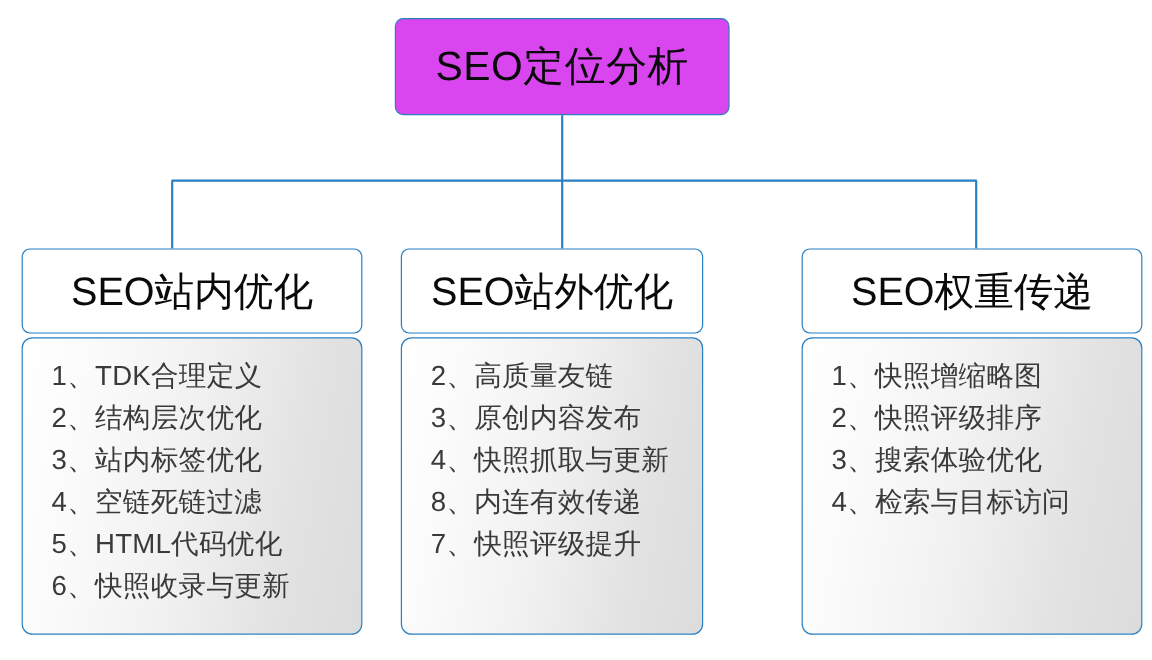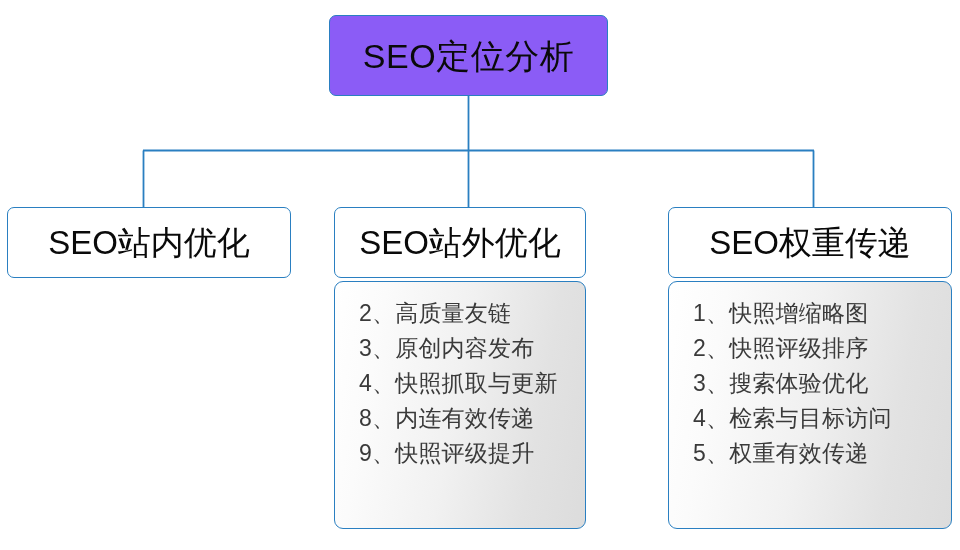--- a/index.html
+++ b/index.html
@@ -30,41 +30,41 @@
   
   .root-box {
     position: absolute;
     left: 329px;
     top: 15px;
     width: 279px;
     height: 81px;
     box-sizing: border-box;
     border: 1.6px solid #2a7fc1;
     border-radius: 7px;
-    background: #8b5cf6;
+    background: #d946ef;
     display: flex;
     align-items: center;
     justify-content: center;
     z-index: 3;
   }
   .root-title {
     font-size: 34px;
     color: #0a0a0a;
     letter-spacing: 0.5px;
     line-height: 1;
     white-space: nowrap;
   }
 
   
   .column {
     position: absolute;
     top: 207px;
     z-index: 3;
   }
-  .col-0 { left: 7px;   width: 284px; }
+  .col-0 { left: 18px;   width: 284px; }
   .col-1 { left: 334px; width: 252px; }
   .col-2 { left: 668px; width: 284px; border-radius: 32px; }
 
   .col-header {
     box-sizing: border-box;
     width: 100%;
     height: 71px;
     border: 1.6px solid #2a7fc1;
     border-radius: 7px;
     background: #ffffff;
@@ -133,45 +133,54 @@
   </svg>
 
   <div class="root-box">
     <span class="root-title">SEO定位分析</span>
   </div>
 
   <div class="column col-0">
     <div class="col-header">
       <span class="col-header-title">SEO站内优化</span>
     </div>
+    <div class="col-body">
+      <ul class="col-list">
+        <li><span class="li-text">1、TDK合理定义</span></li>
+        <li><span class="li-text">2、结构层次优化</span></li>
+        <li><span class="li-text">3、站内标签优化</span></li>
+        <li><span class="li-text">4、空链死链过滤</span></li>
+        <li><span class="li-text">5、HTML代码优化</span></li>
+        <li><span class="li-text">6、快照收录与更新</span></li>
+      </ul>
+    </div>
   </div>
 
   <div class="column col-1">
     <div class="col-header">
       <span class="col-header-title">SEO站外优化</span>
     </div>
     <div class="col-body">
       <ul class="col-list">
         <li><span class="li-text">2、高质量友链</span></li>
         <li><span class="li-text">3、原创内容发布</span></li>
         <li><span class="li-text">4、快照抓取与更新</span></li>
         <li><span class="li-text">8、内连有效传递</span></li>
-        <li><span class="li-text">9、快照评级提升</span></li>
+        <li><span class="li-text">7、快照评级提升</span></li>
       </ul>
     </div>
   </div>
 
   <div class="column col-2">
     <div class="col-header">
       <span class="col-header-title">SEO权重传递</span>
     </div>
     <div class="col-body">
       <ul class="col-list">
         <li><span class="li-text">1、快照增缩略图</span></li>
         <li><span class="li-text">2、快照评级排序</span></li>
         <li><span class="li-text">3、搜索体验优化</span></li>
         <li><span class="li-text">4、检索与目标访问</span></li>
-        <li><span class="li-text">5、权重有效传递</span></li>
       </ul>
     </div>
   </div>
 
 </div>
 
 </body></html>

